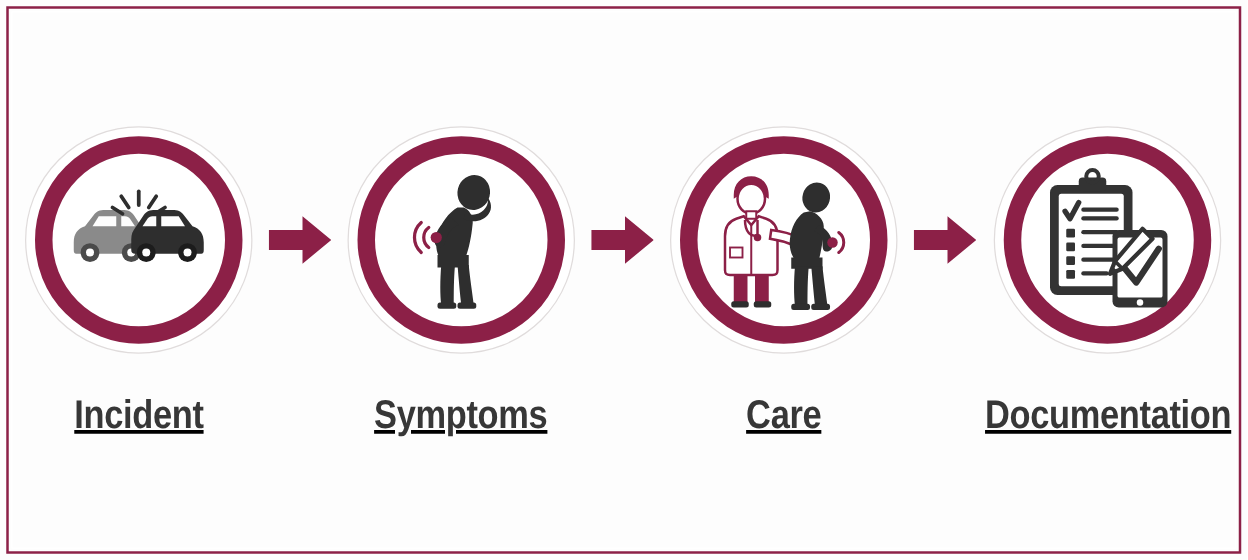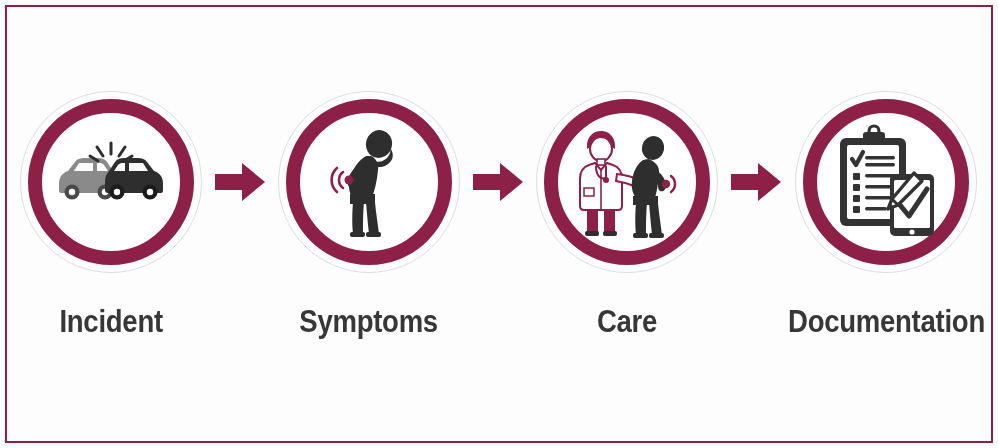--- a/index.html
+++ b/index.html
@@ -39,27 +39,28 @@
     top: 9px;
     right: 9px;
     bottom: 9px;
     border: 1px solid #ffffff;
     pointer-events: none;
   }
 
   .flow {
     position: absolute;
     left: 14px;
-    top: 4px;
+    top: 14px;
     width: 970px;
     height: 420px;
     display: flex;
     flex-direction: row;
     align-items: center;
     justify-content: center;
+    text-decoration: underline;
   }
 
   .step {
     width: 196px;
     display: flex;
     flex-direction: column;
     align-items: center;
     justify-content: flex-start;
   }
 

